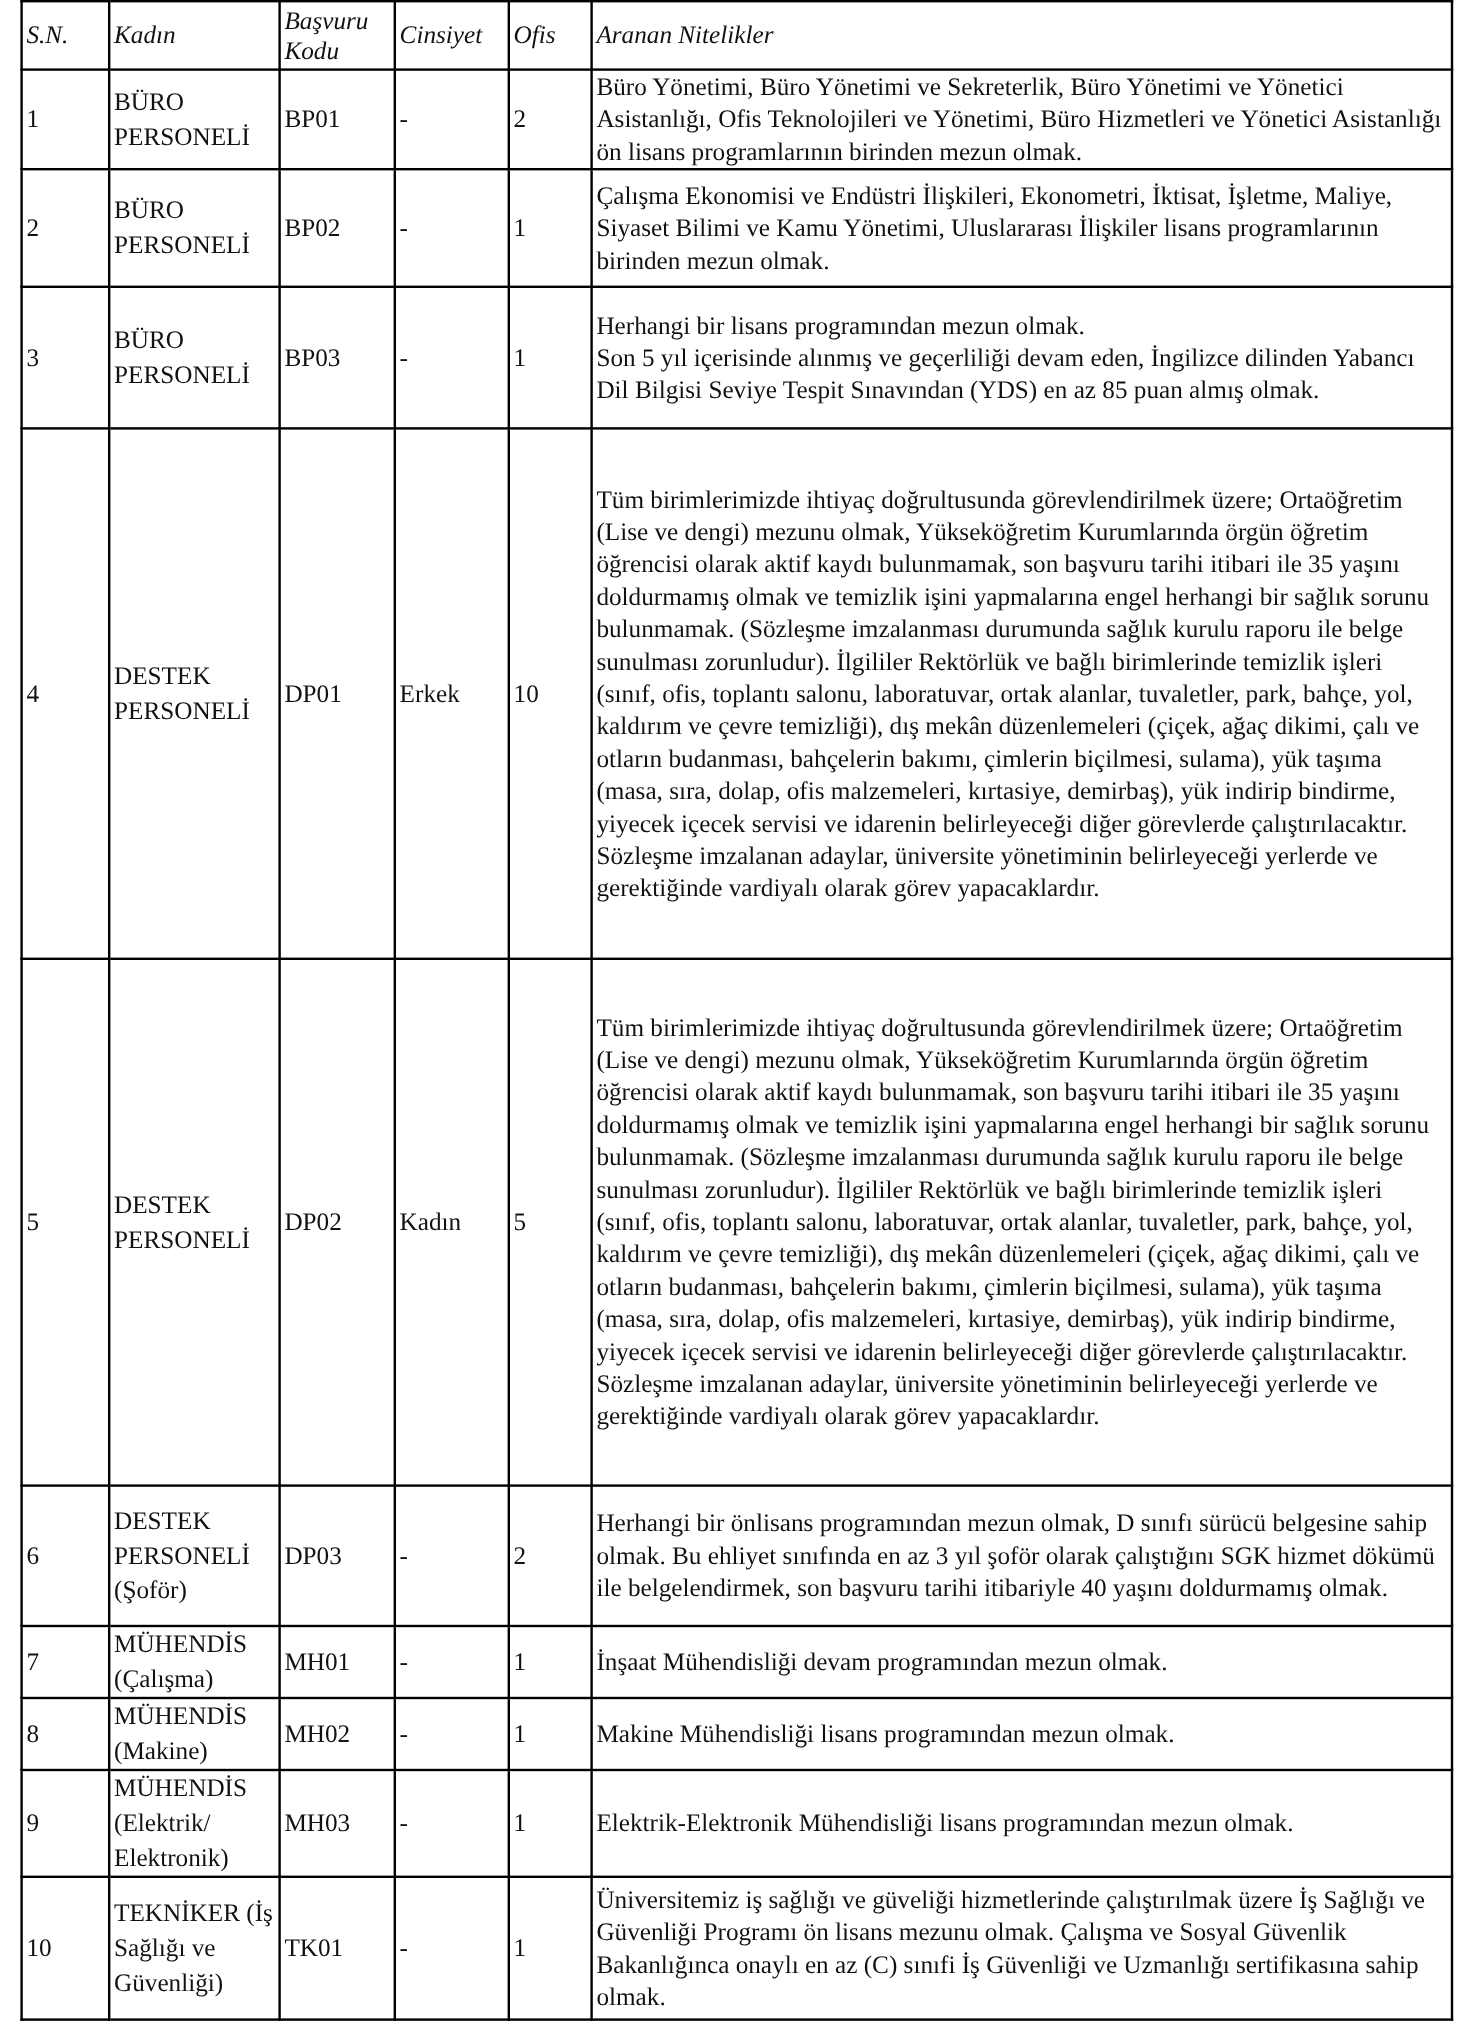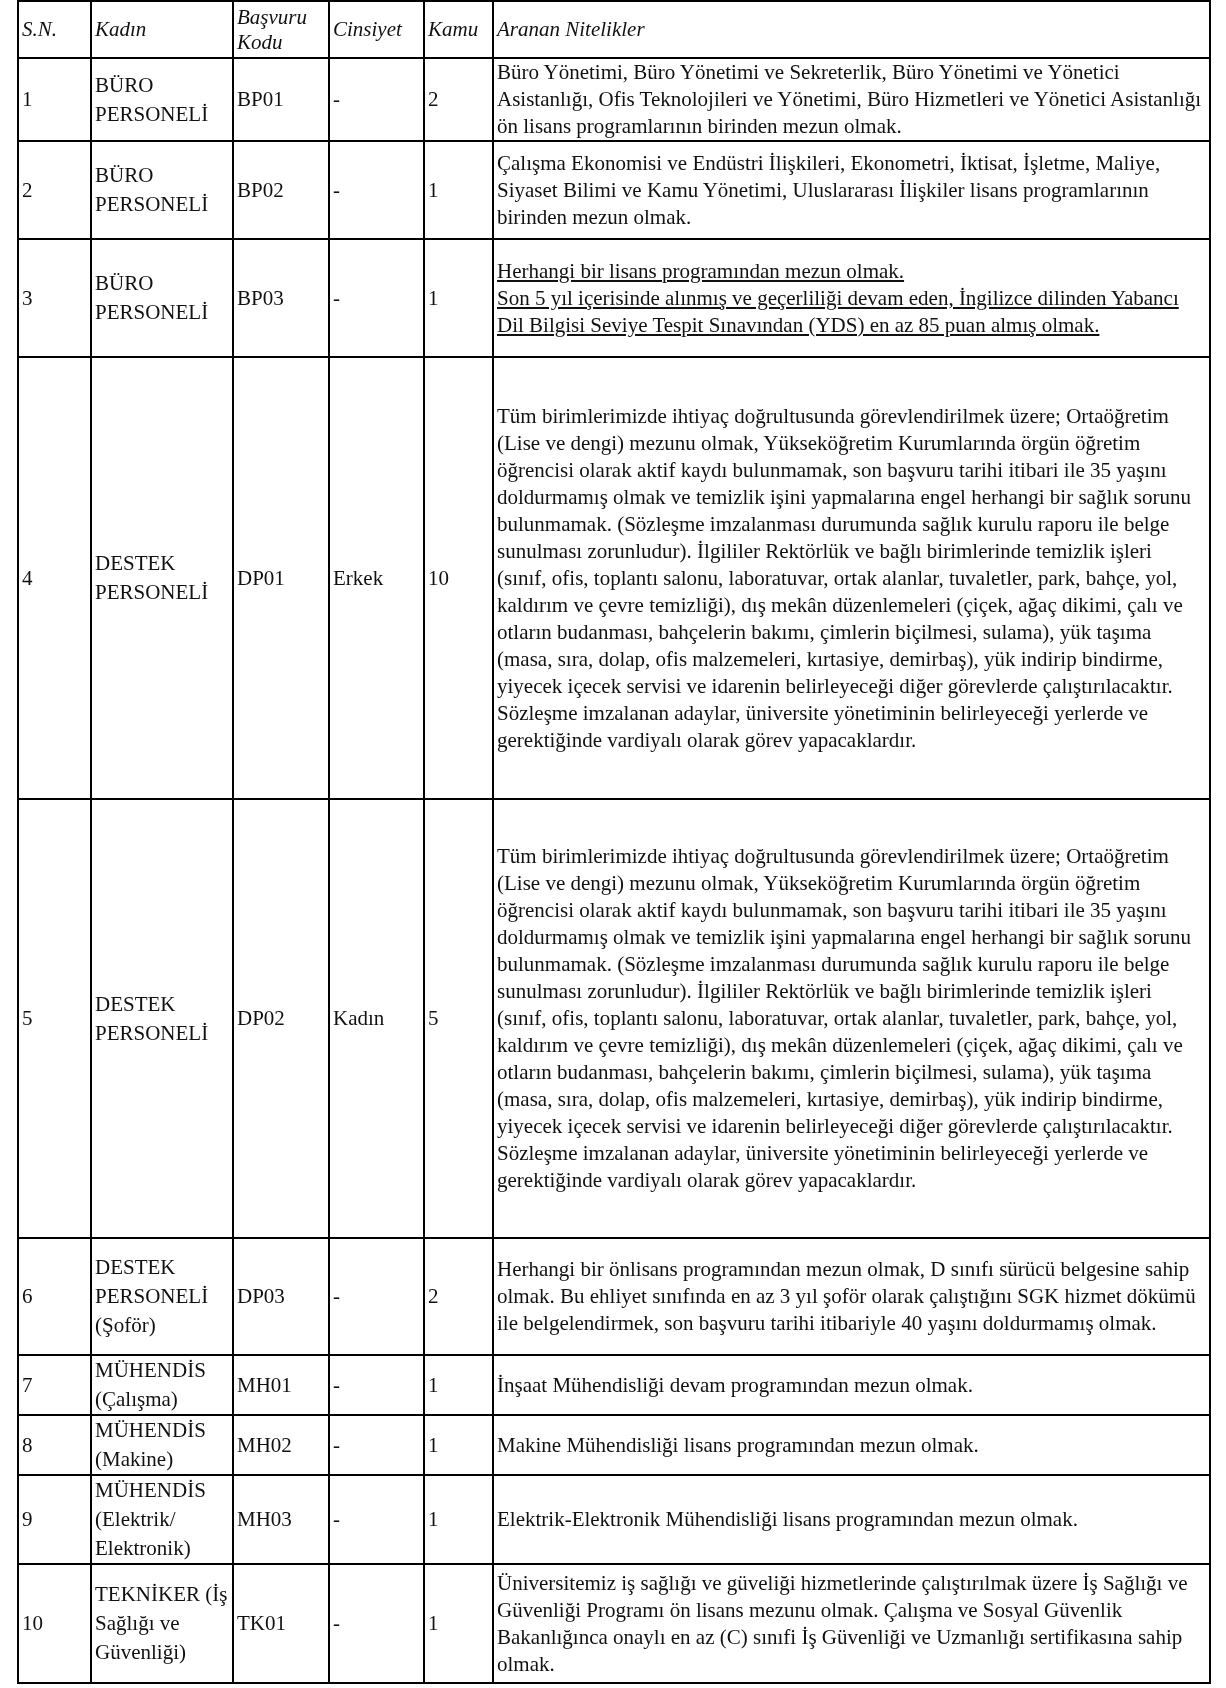--- a/index.html
+++ b/index.html
@@ -31,21 +31,21 @@
       <col class="c-cins">
       <col class="c-adet">
       <col class="c-nit">
   </colgroup>
   <thead>
     <tr class="h-head">
       <th class="pad-sn">S.N.</th>
       <th>Kadın</th>
       <th>Başvuru Kodu</th>
       <th>Cinsiyet</th>
-      <th>Kamu</th>
+      <th>Ofis</th>
       <th>Aranan Nitelikler</th>
     </tr>
   </thead>
   <tbody>
     <tr class="h1">
       <td>1</td>
       <td>BÜRO PERSONELİ</td>
       <td>BP01</td>
       <td>-</td>
       <td>2</td>
@@ -58,21 +58,21 @@
       <td>-</td>
       <td>1</td>
       <td class="nit">Çalışma Ekonomisi ve Endüstri İlişkileri, Ekonometri, İktisat, İşletme, Maliye, Siyaset Bilimi ve Kamu Yönetimi, Uluslararası İlişkiler lisans programlarının birinden mezun olmak.</td>
     </tr>
     <tr class="h3">
       <td>3</td>
       <td>BÜRO PERSONELİ</td>
       <td>BP03</td>
       <td>-</td>
       <td>1</td>
-      <td class="nit" style="white-space: pre-line; text-decoration: underline;">Herhangi bir lisans programından mezun olmak.
+      <td class="nit" style="white-space: pre-line;">Herhangi bir lisans programından mezun olmak.
 Son 5 yıl içerisinde alınmış ve geçerliliği devam eden, İngilizce dilinden Yabancı Dil Bilgisi Seviye Tespit Sınavından (YDS) en az 85 puan almış olmak.</td>
     </tr>
     <tr class="h4">
       <td>4</td>
       <td>DESTEK PERSONELİ</td>
       <td>DP01</td>
       <td>Erkek</td>
       <td>10</td>
       <td class="nit">Tüm birimlerimizde ihtiyaç doğrultusunda görevlendirilmek üzere; Ortaöğretim (Lise ve dengi) mezunu olmak, Yükseköğretim Kurumlarında örgün öğretim öğrencisi olarak aktif kaydı bulunmamak, son başvuru tarihi itibari ile 35 yaşını doldurmamış olmak ve temizlik işini yapmalarına engel herhangi bir sağlık sorunu bulunmamak. (Sözleşme imzalanması durumunda sağlık kurulu raporu ile belge sunulması zorunludur). İlgililer Rektörlük ve bağlı birimlerinde temizlik işleri (sınıf, ofis, toplantı salonu, laboratuvar, ortak alanlar, tuvaletler, park, bahçe, yol, kaldırım ve çevre temizliği), dış mekân düzenlemeleri (çiçek, ağaç dikimi, çalı ve otların budanması, bahçelerin bakımı, çimlerin biçilmesi, sulama), yük taşıma (masa, sıra, dolap, ofis malzemeleri, kırtasiye, demirbaş), yük indirip bindirme, yiyecek içecek servisi ve idarenin belirleyeceği diğer görevlerde çalıştırılacaktır. Sözleşme imzalanan adaylar, üniversite yönetiminin belirleyeceği yerlerde ve gerektiğinde vardiyalı olarak görev yapacaklardır.</td>
     </tr>

